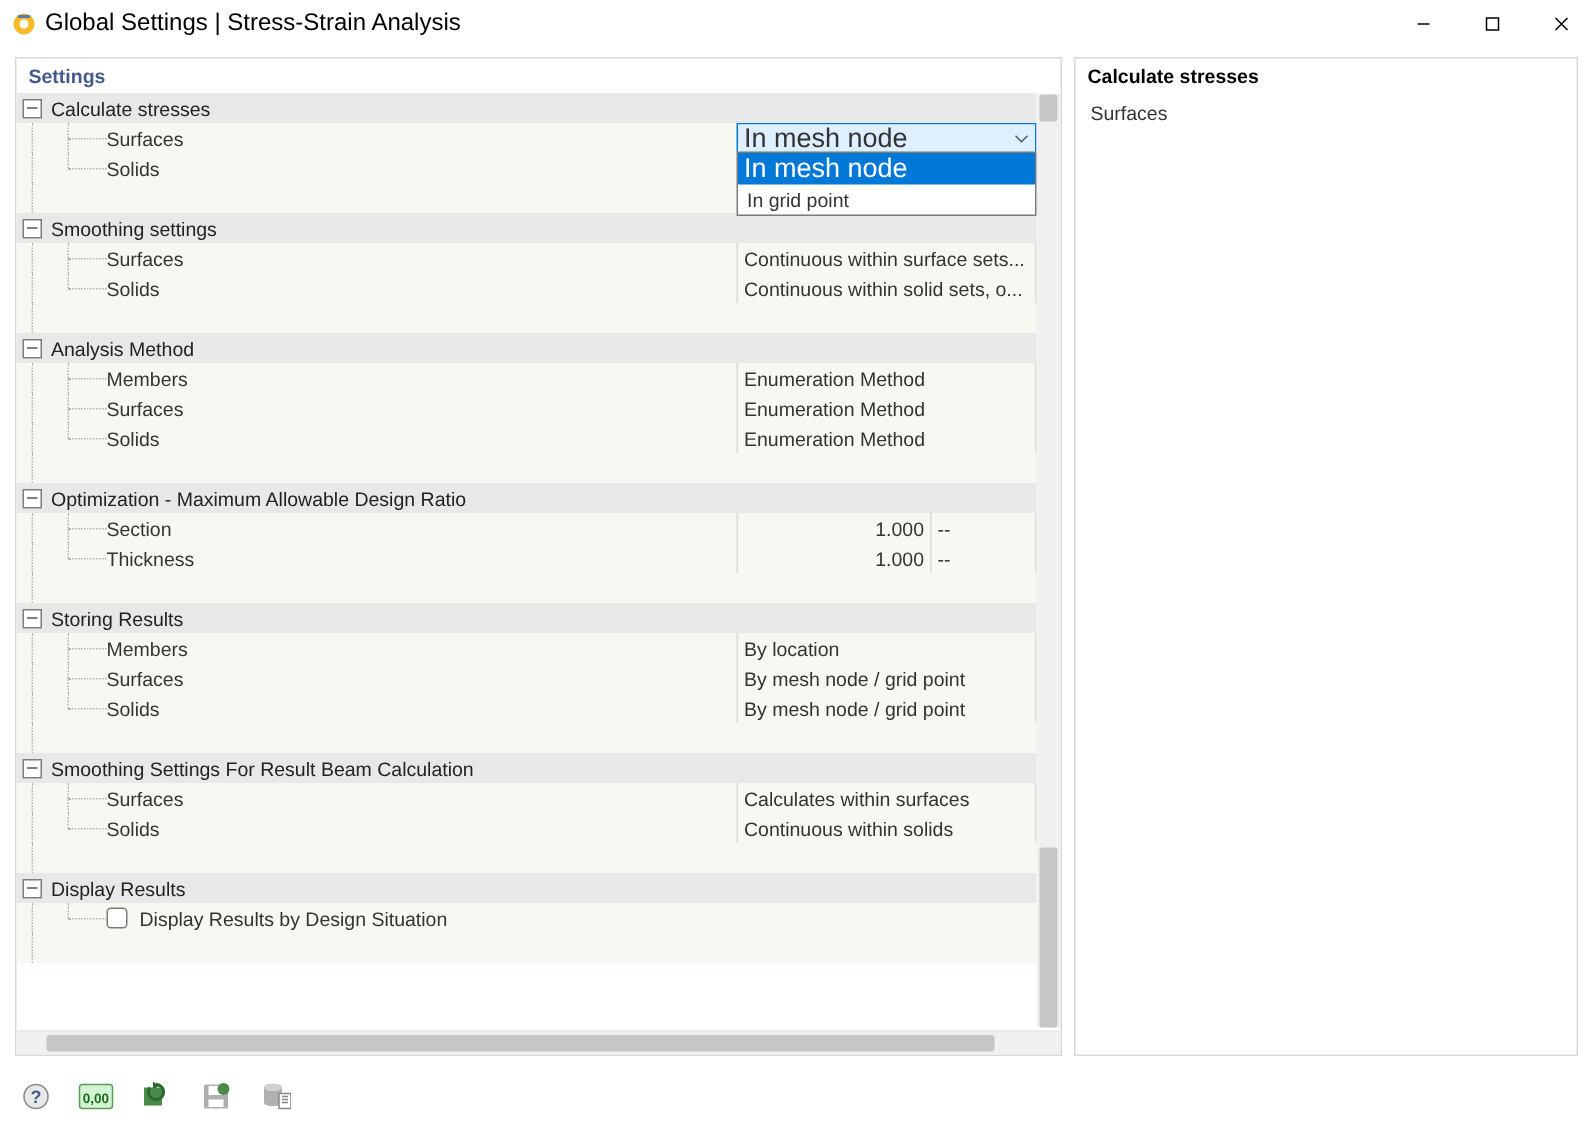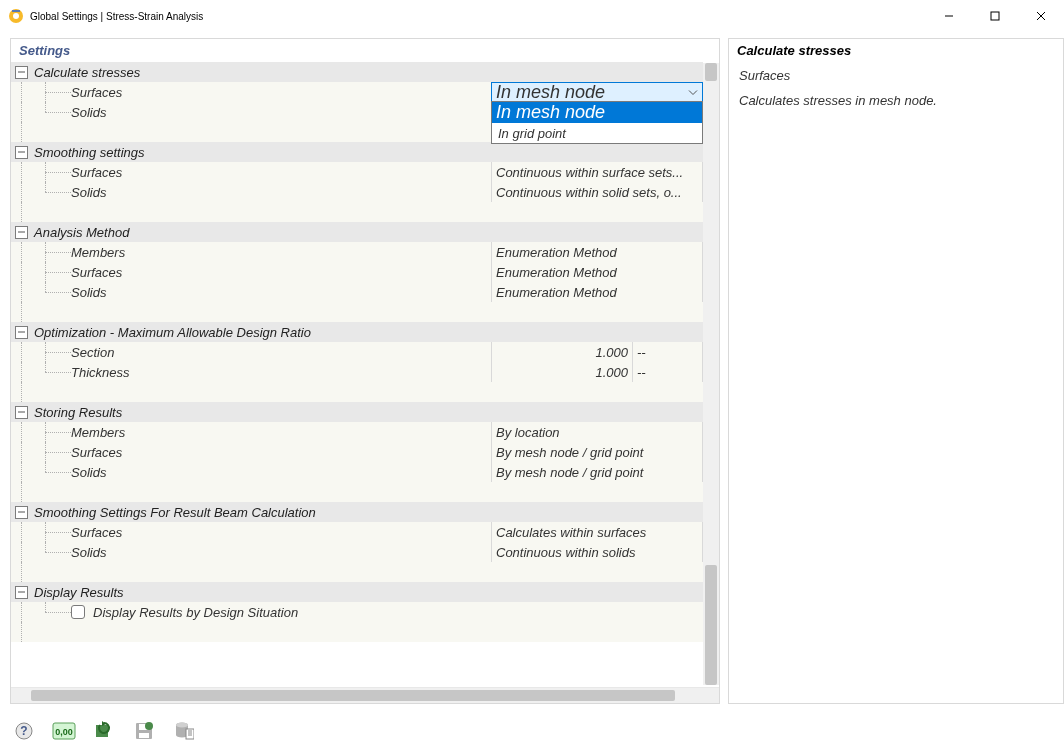--- a/index.html
+++ b/index.html
@@ -23,41 +23,40 @@
     align-items: center;
     height: 32px;
     padding: 0 0 0 8px;
   }
   .titlebar .icon {
     width: 16px; height: 16px;
     margin-right: 6px;
     display: flex; align-items: center; justify-content: center;
   }
   .titlebar .title {
-    font-size: 10px;
+    font-size: 16px;
     color: #000;
     flex: 1;
   }
   .win-controls {
     display: flex;
     height: 100%;
   }
   .win-btn {
     width: 46px; height: 100%;
     display: flex; align-items: center; justify-content: center;
     cursor: pointer;
   }
   .win-btn svg { stroke: #000; stroke-width: 1; fill: none; }
   .content {
     flex: 1;
     display: flex;
-    padding: 6px 0 4px 10px;
+    padding: 6px 12px 4px 10px;
     gap: 8px;
     min-height: 0;
-    font-style: italic;
   }
   .left-pane, .right-pane {
     border: 1px solid #d9d9d9;
     display: flex;
     flex-direction: column;
   }
   .left-pane { flex: 1; min-width: 0; position: relative; }
   .right-pane { width: 336px; }
   .pane-header {
     padding: 4px 8px;
@@ -497,21 +496,20 @@
       </div>
       <div class="hscrollbar">
         <div class="hscroll-thumb"></div>
       </div>
     </div>
 
     <div class="right-pane">
       <div class="pane-header">Calculate stresses</div>
       <div class="right-body">
         <p>Surfaces</p>
-        <p>Calculates stresses in mesh node.</p>
       </div>
     </div>
   </div>
 
   <div class="footer">
     <div class="footer-left">
       <div class="tbtn">
         <svg width="20" height="20">
             <circle cx="10" cy="10" r="8" fill="#e8e8e8" stroke="#888"></circle>
             <text x="10" y="14" text-anchor="middle" font-size="12" fill="#455a8b" font-weight="bold">?</text>

